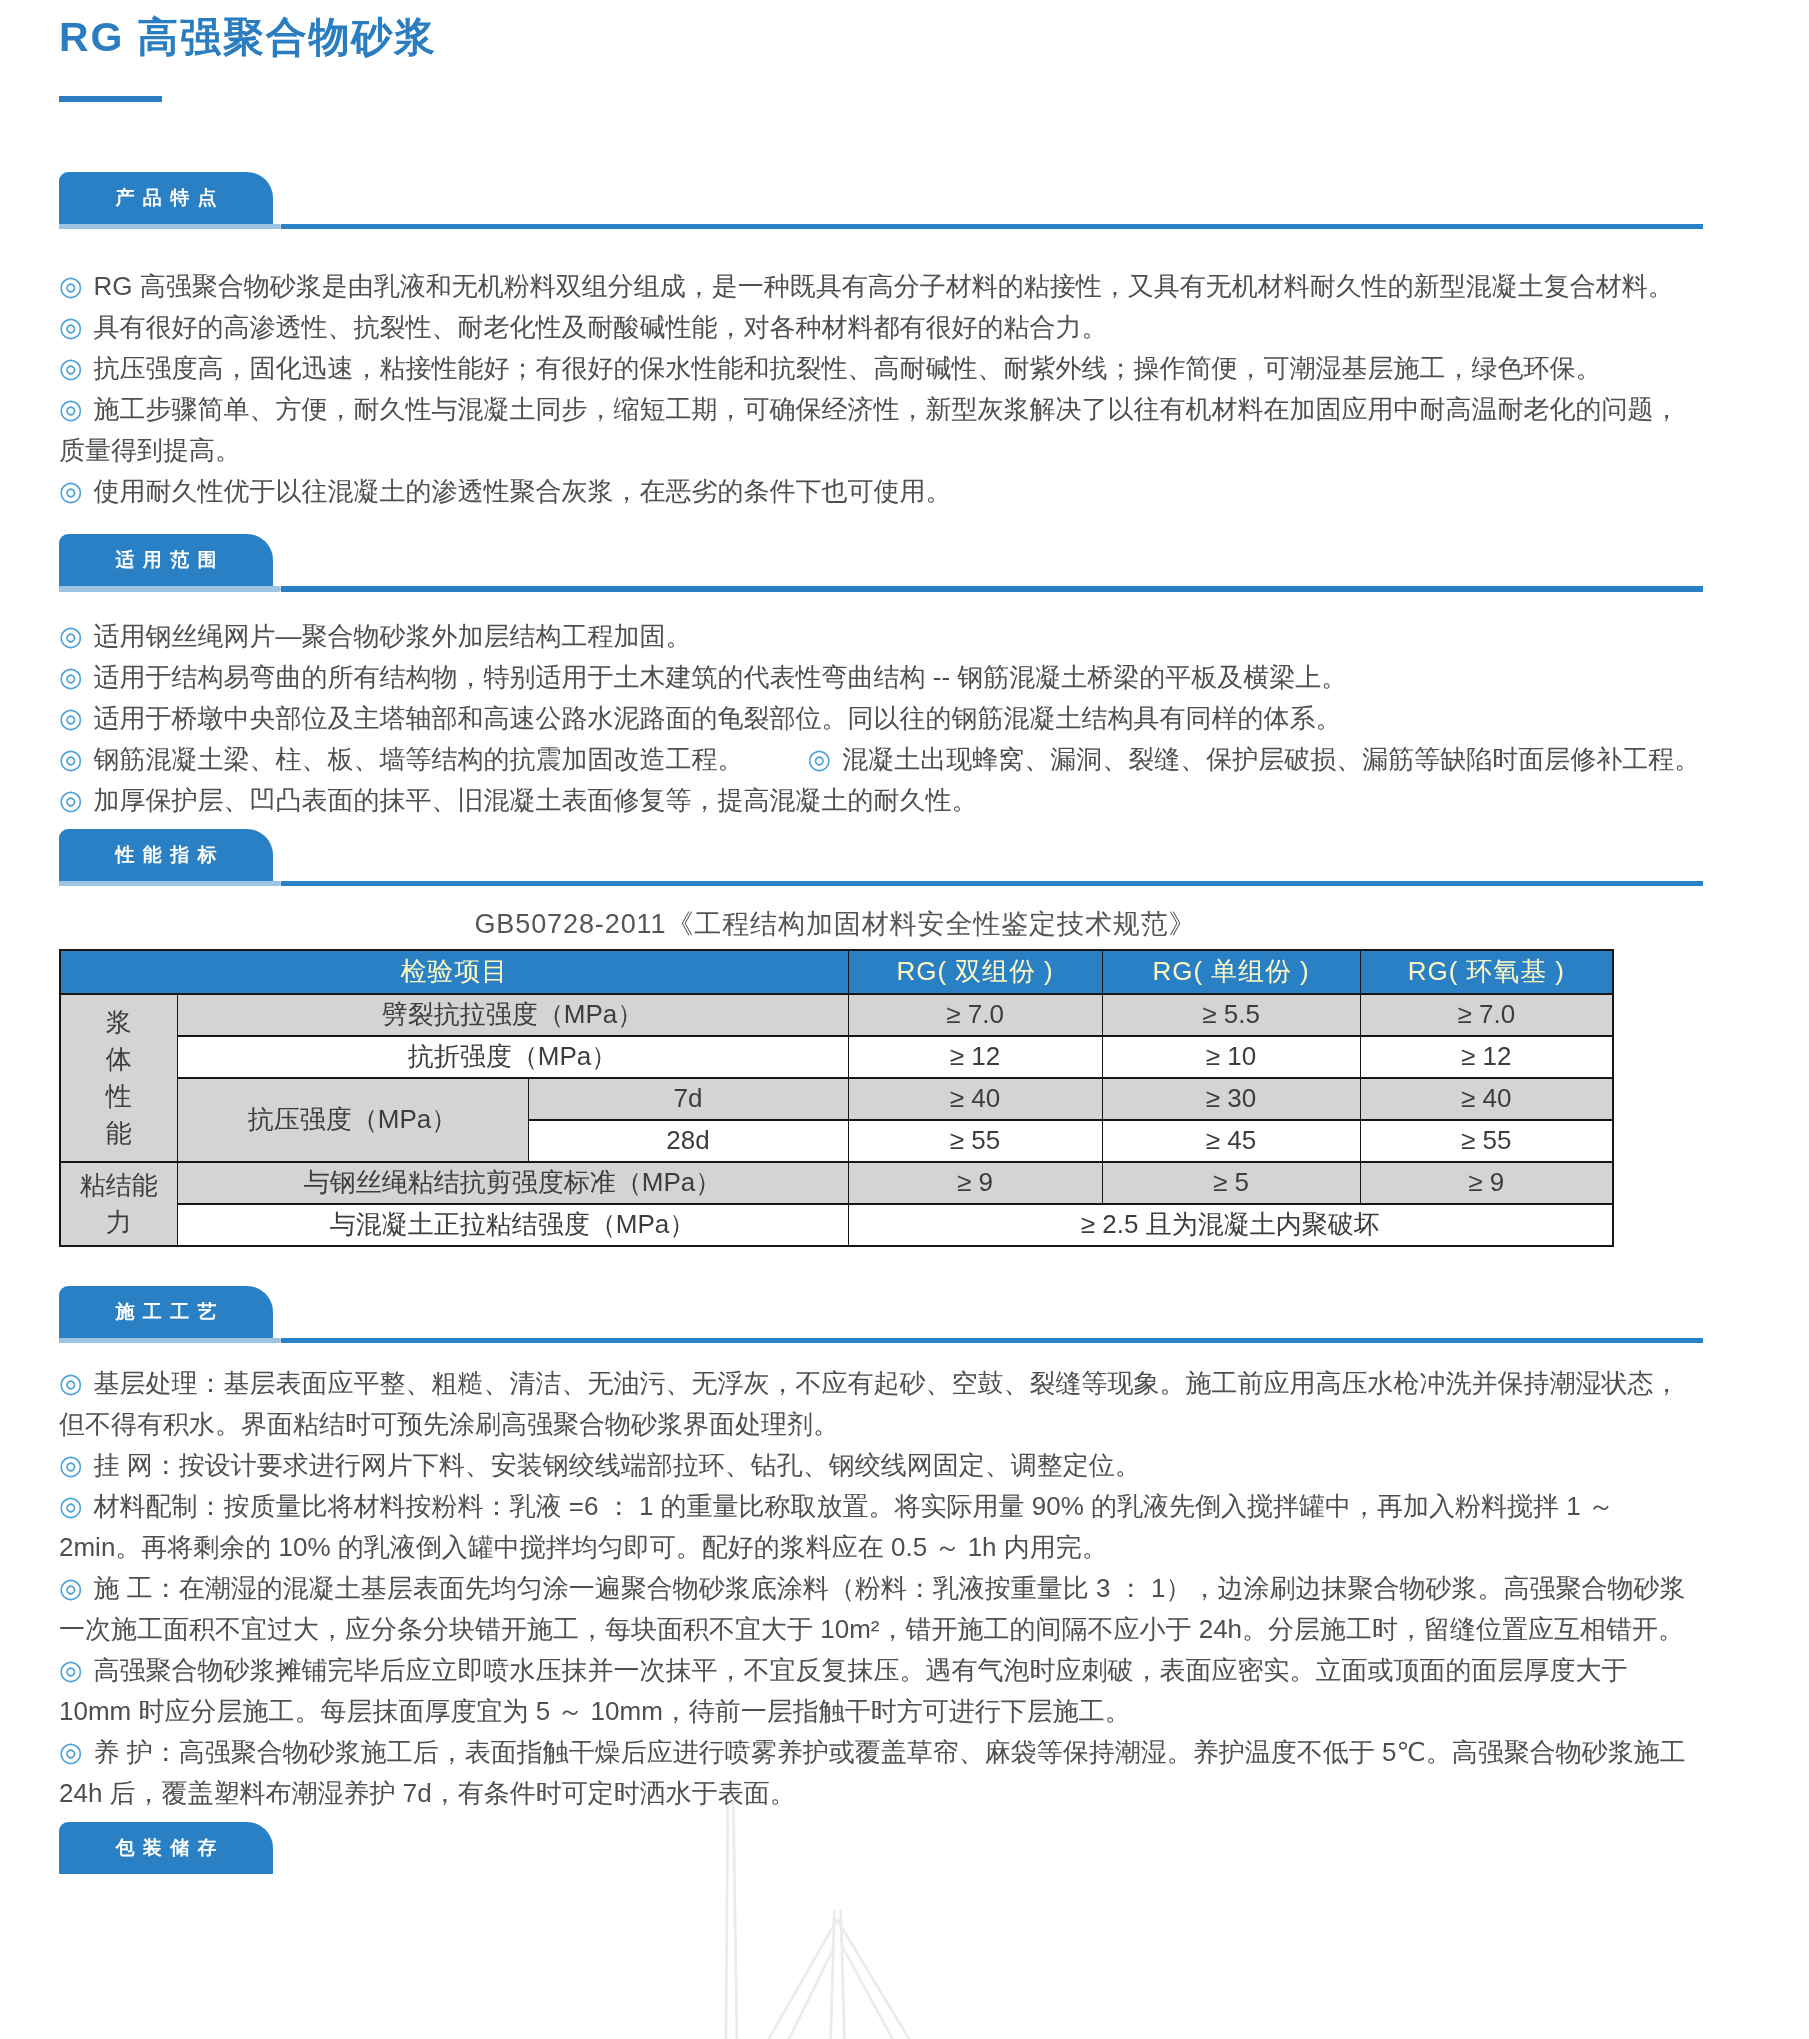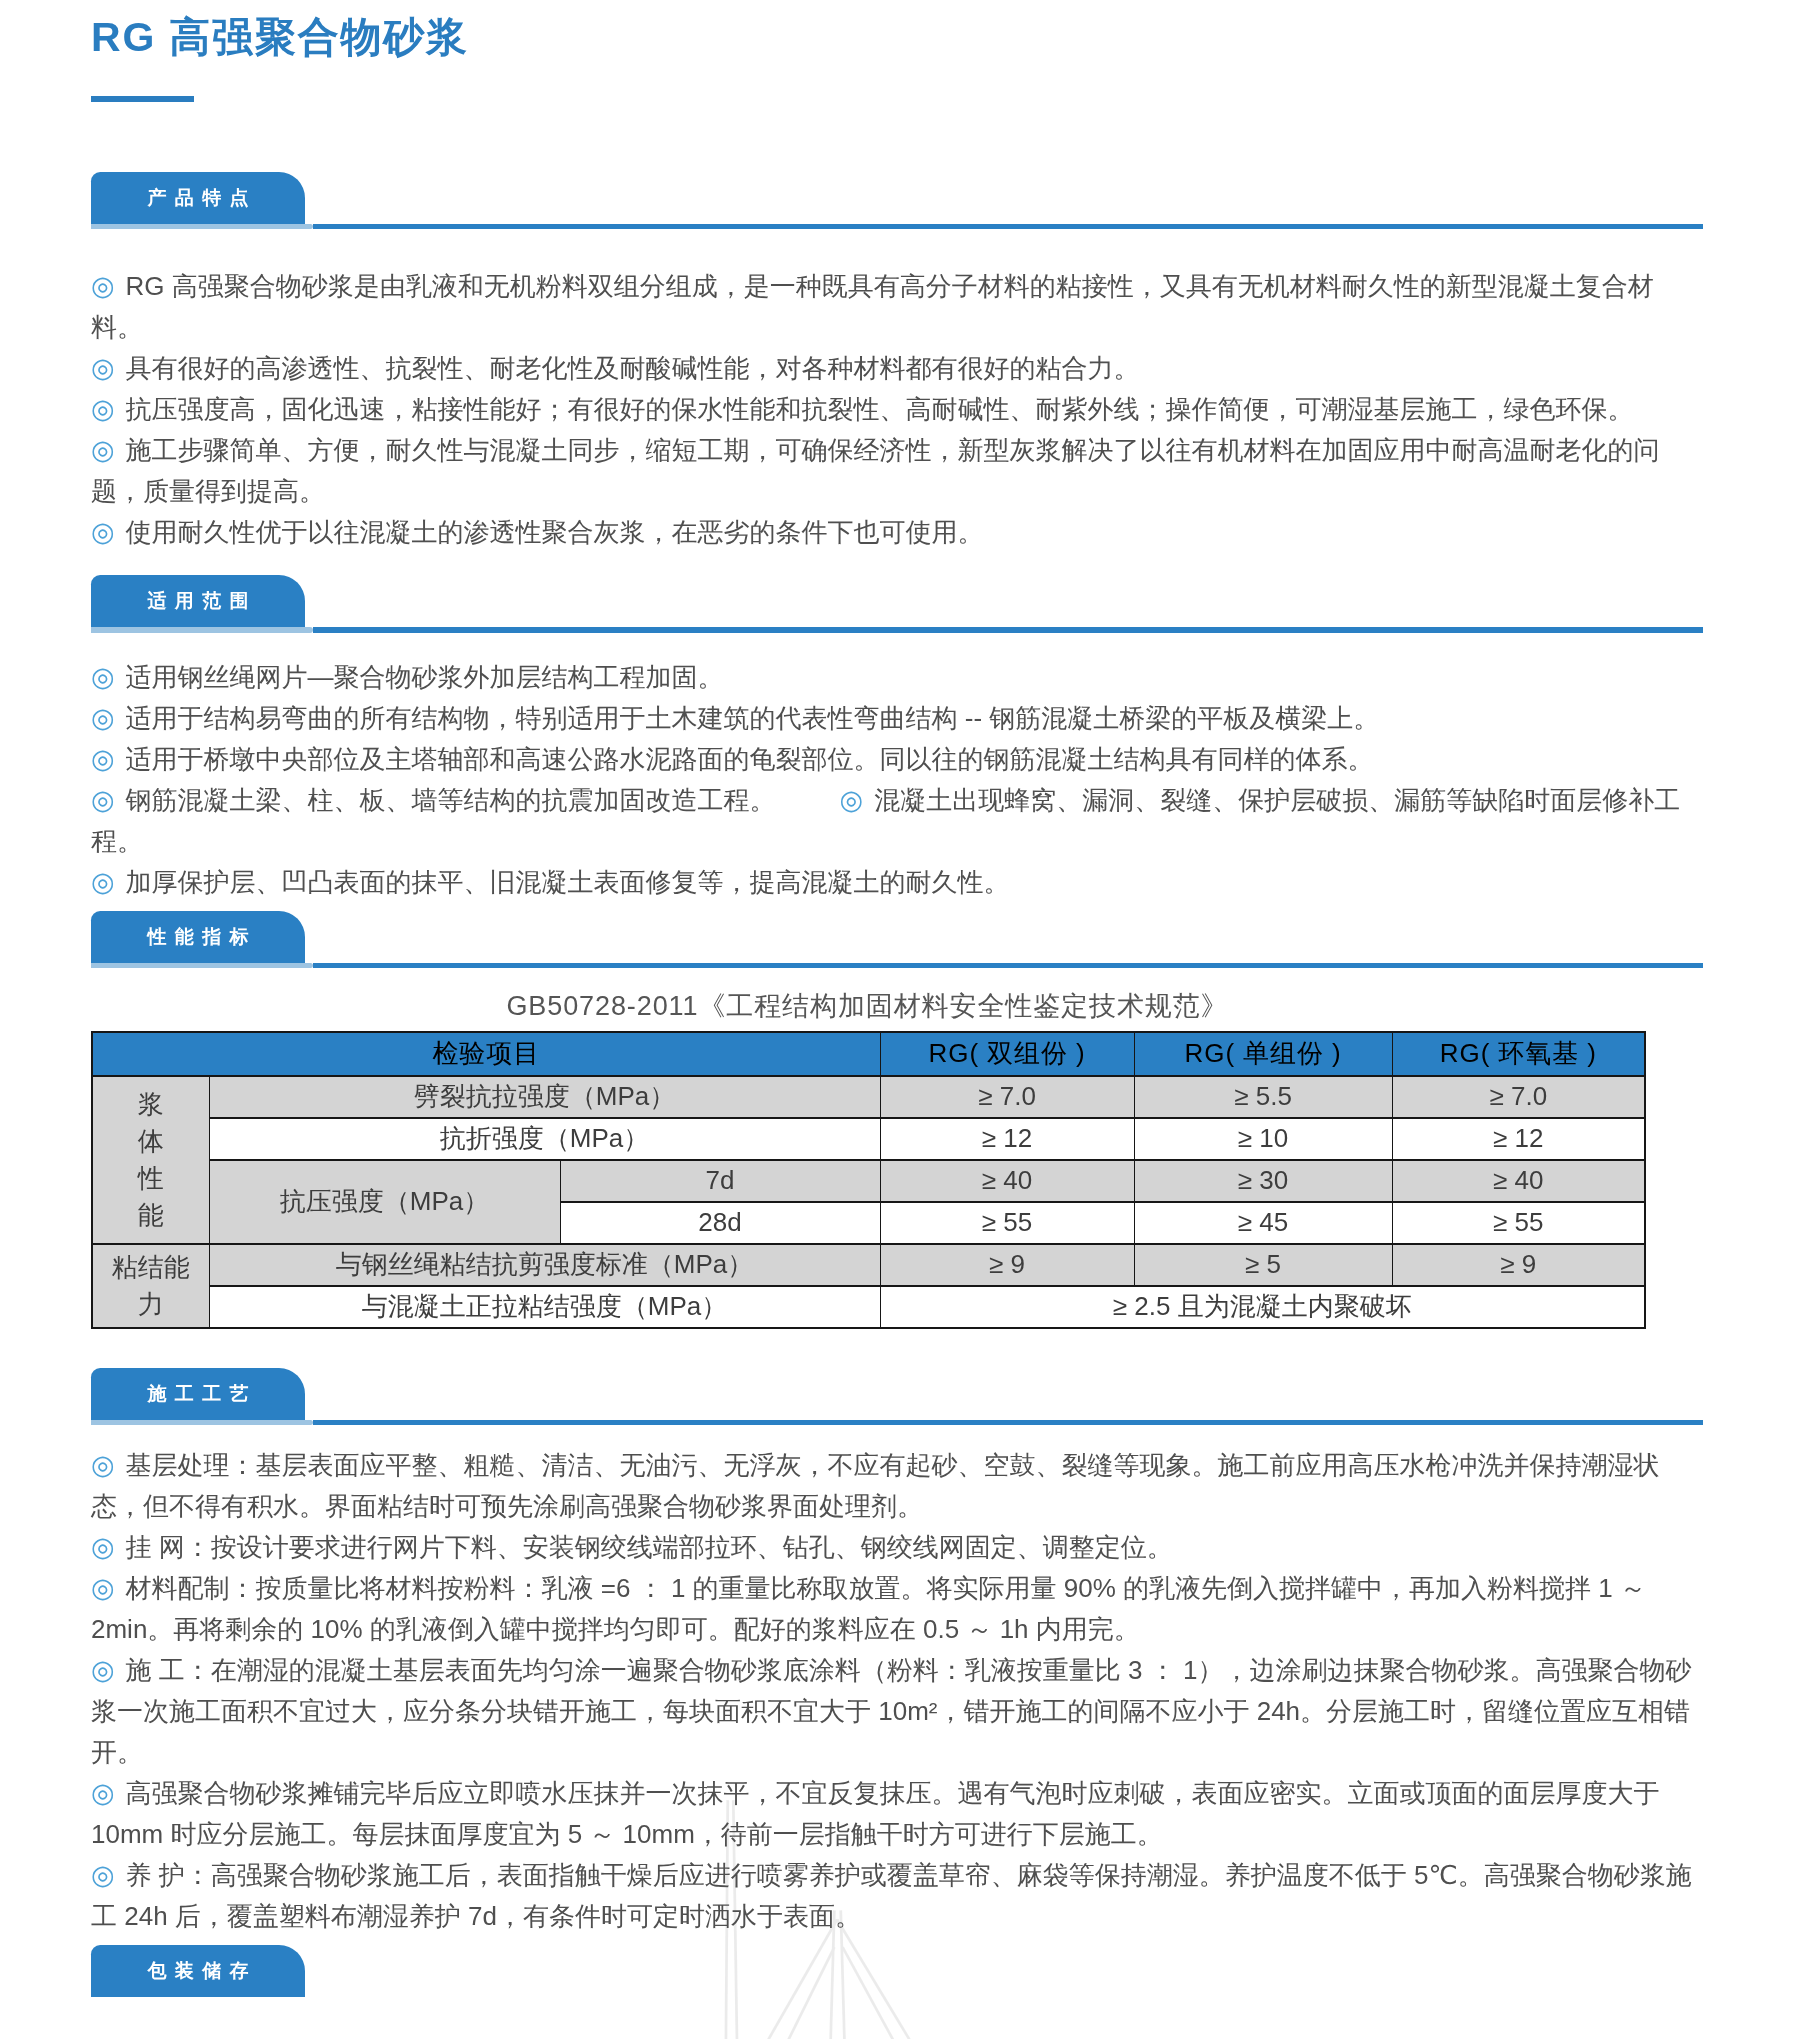--- a/index.html
+++ b/index.html
@@ -2,21 +2,21 @@
 <html lang="zh" style="font-size:14.7px"><head>
 <meta charset="utf-8">
 <style>
   html,body{margin:0;padding:0;}
   body{
     width:1809px;height:2040px;overflow:hidden;position:relative;
     background:#ffffff;
     font-family:"Liberation Sans","DejaVu Sans",sans-serif;
     color:#4f4f4f;
   }
-  .page{position:relative;z-index:1;padding:13px 106px 0 91px;}
+  .page{position:relative;z-index:1;padding:13px 106px 0 59px;}
   
   .doc-title{
     margin:0;font-size:41px;font-weight:bold;color:#2a7dc0;letter-spacing:1.8px;line-height:48px;
   }
   .title-underline{width:103px;height:5.5px;background:#2a7dc0;margin-top:35px;}
   
   .sec-head{margin-top:22px;}
   .sec-head.first{margin-top:70px;}
   .sec-head.mt-lg{margin-top:39px;}
   .sec-head.mt-sm{margin-top:8.3px;}
@@ -45,21 +45,21 @@
   }
   table.perf{
     margin-top:5.5px;border-collapse:collapse;table-layout:fixed;width:1553px;
     border:2.8px solid #161616;
   }
   table.perf th,table.perf td{
     border:1.8px solid #161616;border-top-width:2.8px;border-bottom-width:2.8px;
     text-align:center;vertical-align:middle;padding:0;
     font-size:26px;font-weight:normal;
   }
-  table.perf th{background:#2a80c4;color:#000000;height:42px;letter-spacing:0.9px;}
+  table.perf th{background:#2a80c4;color:#fef9c3;height:42px;letter-spacing:0.9px;}
   table.perf td{height:40px;color:#3d3d3d;background:#ffffff;}
   table.perf td.shade{background:#d4d4d4;}
   table.perf td.cat-cell{background:#d4d4d4;}
   .cat-line{display:block;line-height:37px;}
   
   .watermark{position:absolute;left:680px;top:1800px;z-index:0;opacity:.5;}
 </style>
 </head>
 <body>
 

